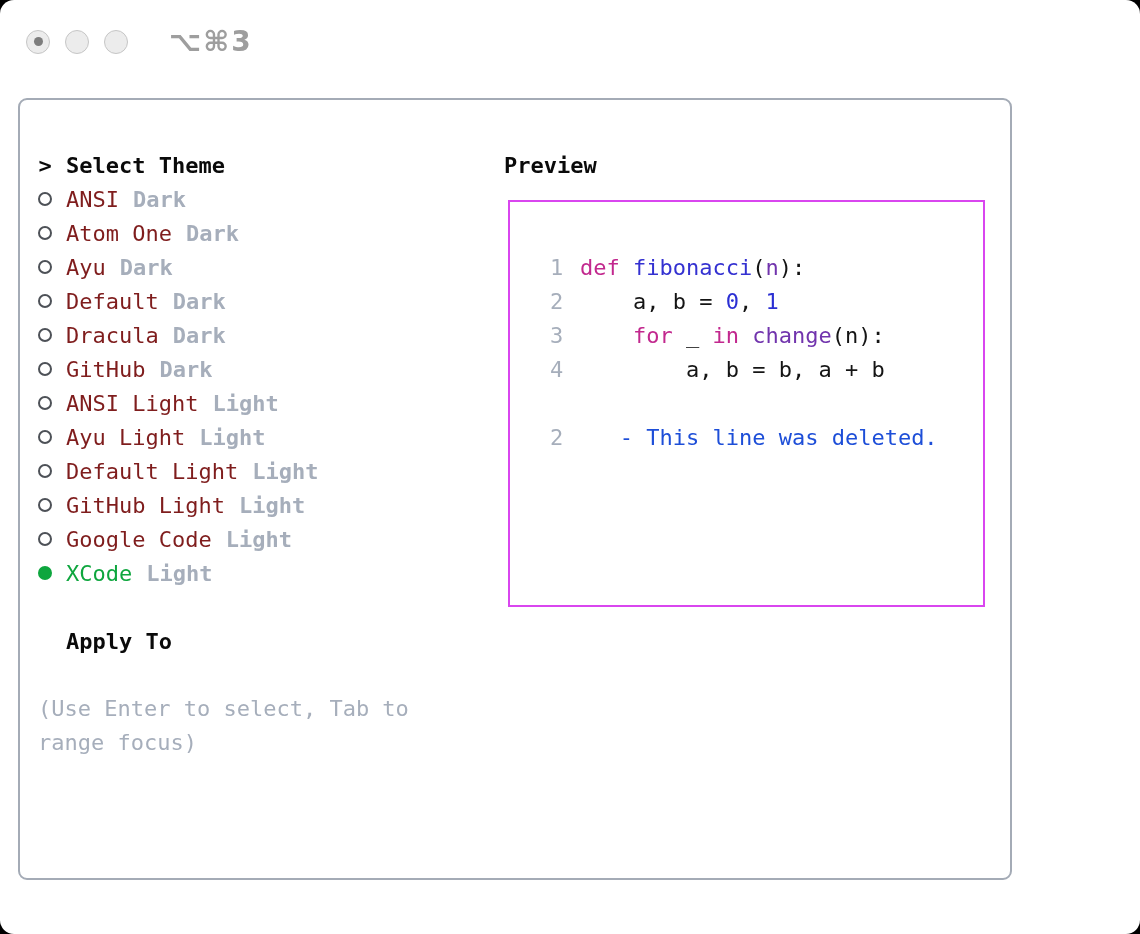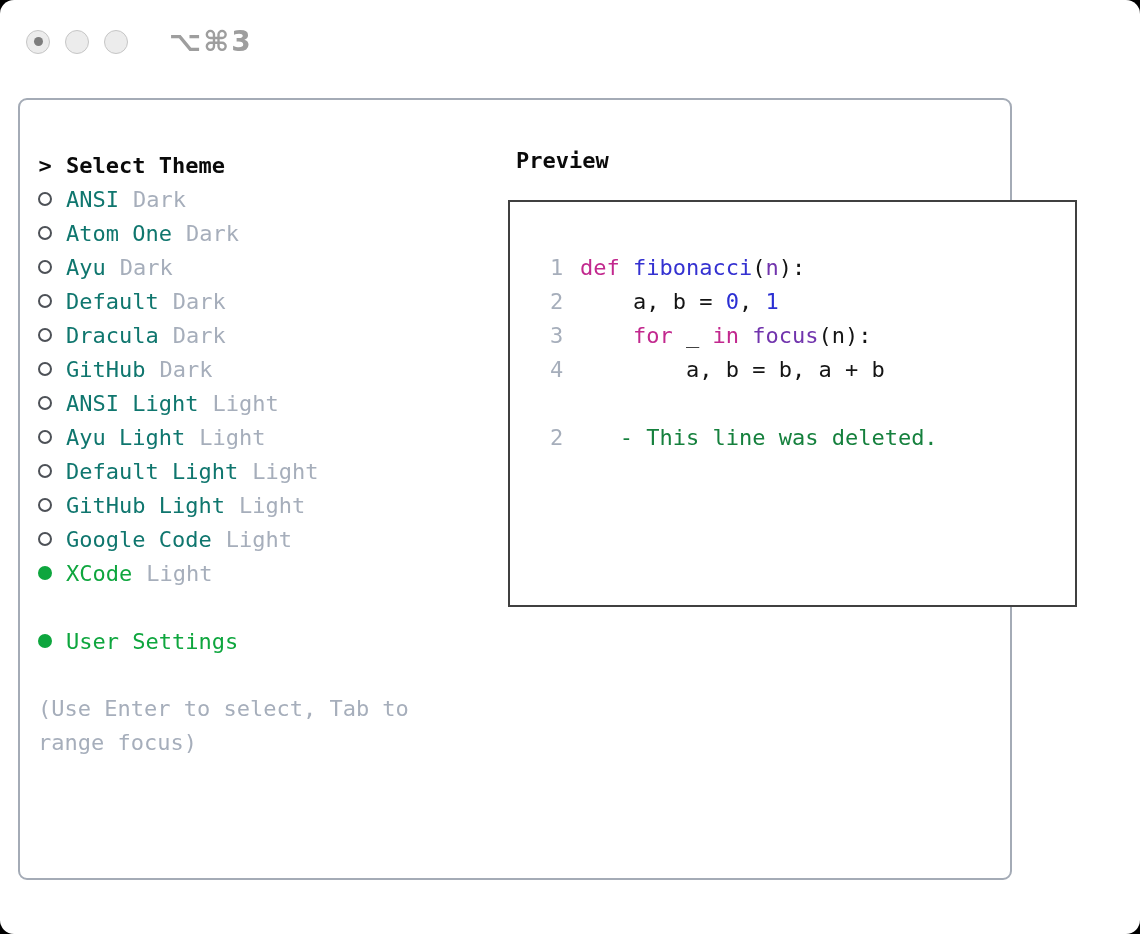--- a/index.html
+++ b/index.html
@@ -47,47 +47,47 @@
     width: 14px; flex: 0 0 14px; margin-right: 14px;
     display: flex; align-items: center; justify-content: center;
   }
   .prefix { font-weight: bold; color: #0a0a0a; }
   .radio {
     width: 14px; height: 14px; box-sizing: border-box;
     border: 2px solid #4d5157; border-radius: 50%;
   }
   .selected .radio { background: #0ea63e; border-color: #0ea63e; }
   .title { font-weight: bold; color: #0a0a0a; }
-  .label { color: #0f766e; }
+  .label { color: #7f1d1d; }
   .selected .label { color: #0ea63e; }
-  .tag { color: #a6aebb; margin-left: 14px; }
+  .tag { color: #a6aebb; margin-left: 14px; font-weight: bold; }
   .apply-section { margin-top: 34px; }
   .hint {
     margin-top: 34px; width: 450px;
     color: #a6aebb; line-height: 34px;
   }
 
   
-  .preview-title-row { position: absolute; left: 496px; top: 48px; height: 34px; display: flex; align-items: flex-start; }
+  .preview-title-row { position: absolute; left: 484px; top: 48px; height: 34px; display: flex; align-items: center; }
   .preview-box {
     position: absolute; left: 488px; top: 100px;
-    width: 569px; height: 407px; box-sizing: border-box;
-    border: 2px solid #404040; background: #fff;
+    width: 477px; height: 407px; box-sizing: border-box;
+    border: 2px solid #d946ef; background: #fff;
     padding: 49px 0 0 40px; overflow: hidden;
   }
   .code-line { height: 34px; line-height: 34px; white-space: pre; }
   .gap-line { height: 34px; }
   .ln { display: inline-block; width: 30px; color: #a6aebb; }
   .kw { color: #c2288e; }
   .fn { color: #3431d1; }
   .nm { color: #2b2fd3; }
   .pu { color: #7134ad; }
   .pl { color: #141414; }
   .ctx { color: #8d9298; }
-  .del { color: #15803d; }
+  .del { color: #1d4ed8; }
   .add { color: #0cc40c; }
 </style>
 </head>
 <body>
 
 <div class="window">
 
   <div class="titlebar">
     <span class="light">
         <span class="dot"></span>
@@ -185,39 +185,37 @@
       </div>
       <div class="row selected">
         <span class="bullet">
             <span class="radio"></span>
           </span>
         <span class="label">XCode</span>
         <span class="tag">Light</span>
       </div>
 
       <div class="apply-section">
-        <div class="row selected">
-          <span class="bullet">
-              <span class="radio"></span>
-            </span>
-          <span class="label">User Settings</span>
+        <div class="row">
+          <span class="bullet"></span>
+          <span class="title">Apply To</span>
         </div>
       </div>
 
       <div class="hint">(Use Enter to select, Tab to range focus)</div>
     </div>
 
     <div class="preview-title-row">
       <span class="title">Preview</span>
     </div>
 
     <div class="preview-box">
       <div class="code-line"><span class="ln">1</span><span class="kw">def </span><span class="fn">fibonacci</span><span class="pl">(</span><span class="pu">n</span><span class="pl">):</span></div>
       <div class="code-line"><span class="ln">2</span><span class="pl">    a, b = </span><span class="nm">0</span><span class="pl">, </span><span class="nm">1</span></div>
-      <div class="code-line"><span class="ln">3</span><span class="pl">    </span><span class="kw">for</span><span class="pl"> _ </span><span class="kw">in</span><span class="pl"> </span><span class="pu">focus</span><span class="pl">(n):</span></div>
+      <div class="code-line"><span class="ln">3</span><span class="pl">    </span><span class="kw">for</span><span class="pl"> _ </span><span class="kw">in</span><span class="pl"> </span><span class="pu">change</span><span class="pl">(n):</span></div>
       <div class="code-line"><span class="ln">4</span><span class="pl">        a, b = b, a + b</span></div>
 
       <div class="gap-line"></div>
 
       <div class="code-line"><span class="ln">2</span><span class="del">   - This line was deleted.</span></div>
     </div>
 
   </div>
 </div>
 

